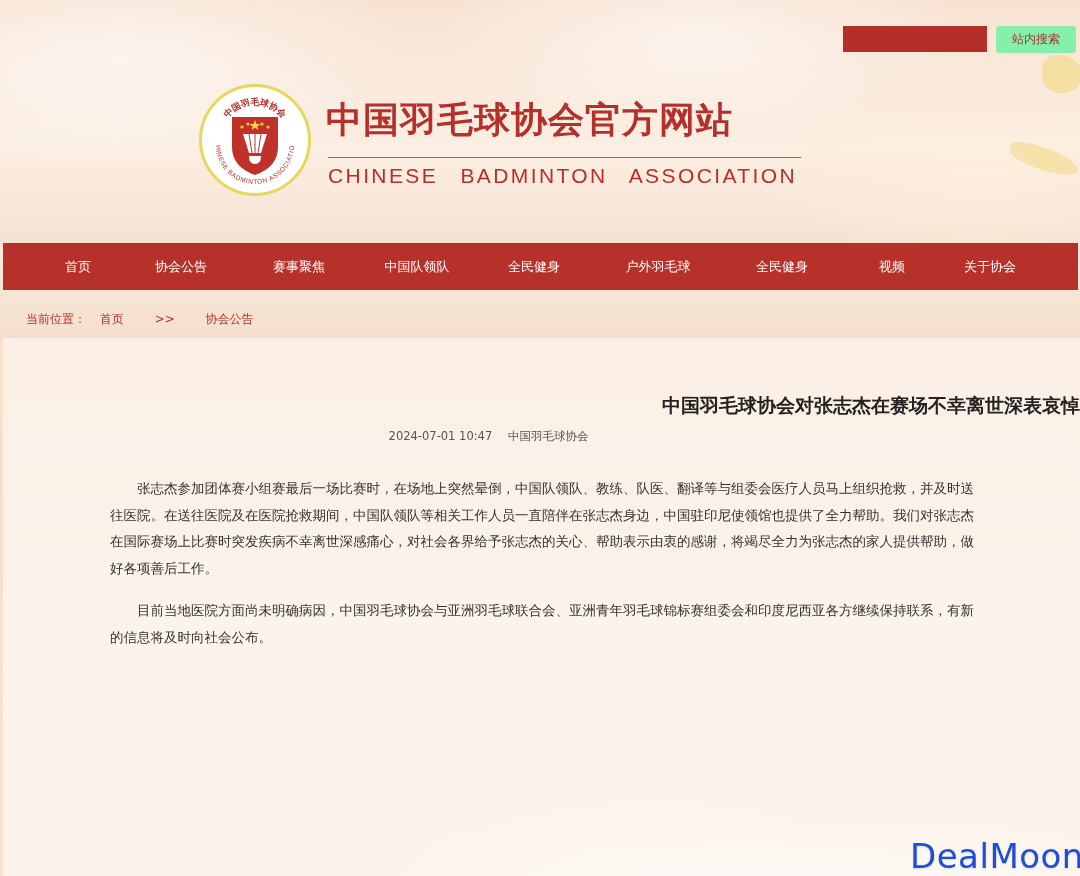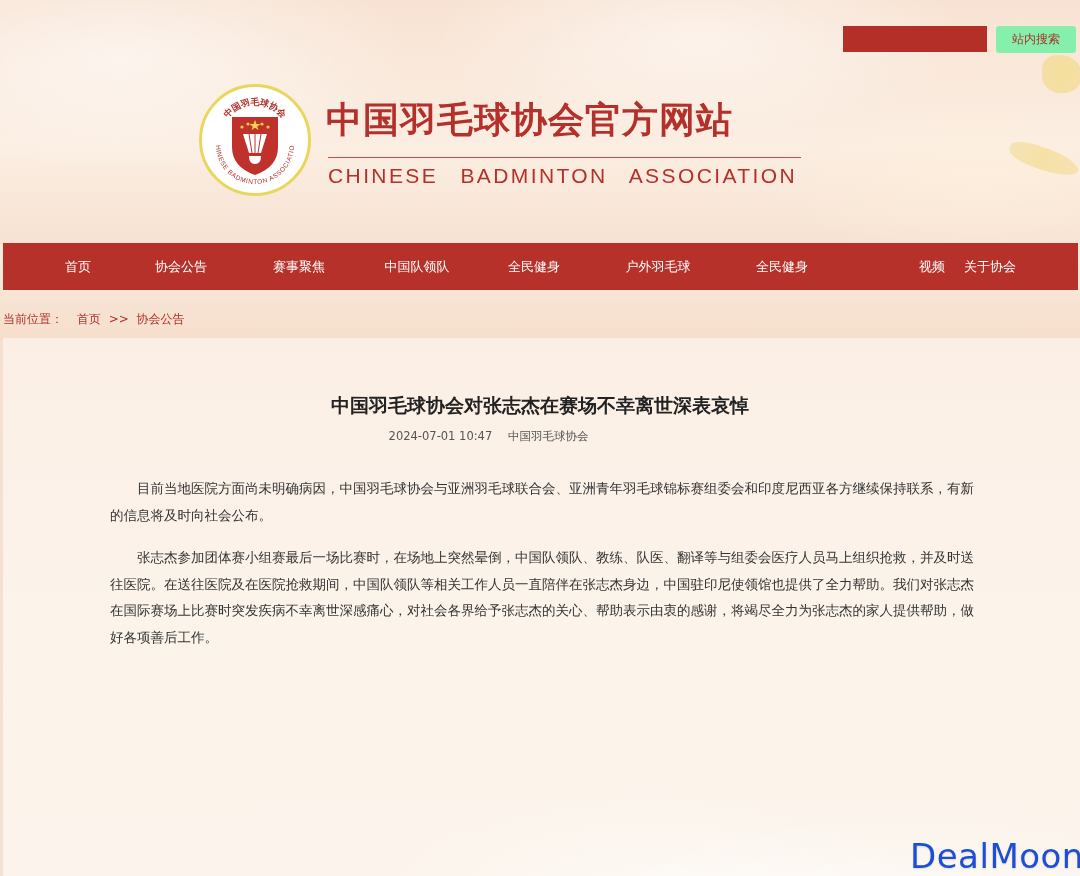--- a/index.html
+++ b/index.html
@@ -53,31 +53,31 @@
     position: absolute; left: 3px; top: 243px; width: 1075px; height: 47px;
     background: #b53129; display: flex; align-items: center;
   }
   .nav-item {
     position: absolute; top: 0; height: 47px; line-height: 47px;
     color: #fff; font-size: 13px; white-space: nowrap; transform: translateX(-50%);
   }
   .breadcrumb {
     position: absolute; left: 3px; top: 311px; font-size: 12px; color: #b3302b; white-space: nowrap;
   }
-  .breadcrumb span { margin-right: 4px; }
+  .breadcrumb span { margin-right: 4px; margin-left: 23px; }
   .content {
     position: absolute; left: 3px; top: 338px; width: 1077px; height: 538px;
     background:
       radial-gradient(ellipse 500px 180px at 900px 600px, rgba(255,255,255,0.7), rgba(255,255,255,0) 70%),
       radial-gradient(ellipse 400px 160px at 650px 560px, rgba(255,255,255,0.45), rgba(255,255,255,0) 70%),
       linear-gradient(180deg, #fbefe5 0%, #fcf3ea 50%, #fcf4ec 100%);
   }
   .article-title {
     position: absolute; left: 0; width: 1080px; top: 393px;
-    text-align: center; font-size: 19px; font-weight: bold; color: #222;
+    text-align: right; font-size: 19px; font-weight: bold; color: #222;
   }
   .article-meta {
     position: absolute; left: 0; width: 977px; top: 429px;
     text-align: center; font-size: 11.5px; color: #555; white-space: nowrap;
   }
   .article-meta span + span { margin-left: 12px; }
   .article-body {
     position: absolute; left: 110px; top: 475px; width: 865px;
     font-size: 13.5px; color: #333; line-height: 26.5px;
   }
@@ -134,37 +134,37 @@
 <div class="site-title-en" style="word-spacing:14px;">CHINESE  BADMINTON  ASSOCIATION</div>
 
 <div class="nav">
   <div class="nav-item" style="left:75px;">首页</div>
   <div class="nav-item" style="left:178px;">协会公告</div>
   <div class="nav-item" style="left:296px;">赛事聚焦</div>
   <div class="nav-item" style="left:414px;">中国队领队</div>
   <div class="nav-item" style="left:531px;text-align:center;">全民健身</div>
   <div class="nav-item" style="left:655px;">户外羽毛球</div>
   <div class="nav-item" style="left:779px;">全民健身</div>
-  <div class="nav-item" style="left:929px;">视频</div>
+  <div class="nav-item" style="left:889px;">视频</div>
   <div class="nav-item" style="left:987px;">关于协会</div>
 </div>
 
 <div class="breadcrumb">
   <span>当前位置：</span>
   <span style="margin-left:6px;">首页</span>
   <span>&gt;&gt;</span>
   <span>协会公告</span>
 </div>
 
 <div class="content"></div>
 
 <h1 class="article-title">中国羽毛球协会对张志杰在赛场不幸离世深表哀悼</h1>
 <div class="article-meta">
   <span>2024-07-01 10:47</span>
   <span>中国羽毛球协会</span>
 </div>
 
 <div class="article-body">
+  <p>张志杰参加团体赛小组赛最后一场比赛时，在场地上突然晕倒，中国队领队、教练、队医、翻译等与组委会医疗人员马上组织抢救，并及时送往医院。在送往医院及在医院抢救期间，中国队领队等相关工作人员一直陪伴在张志杰身边，中国驻印尼使领馆也提供了全力帮助。我们对张志杰在国际赛场上比赛时突发疾病不幸离世深感痛心，对社会各界给予张志杰的关心、帮助表示由衷的感谢，将竭尽全力为张志杰的家人提供帮助，做好各项善后工作。</p>
   <p>目前当地医院方面尚未明确病因，中国羽毛球协会与亚洲羽毛球联合会、亚洲青年羽毛球锦标赛组委会和印度尼西亚各方继续保持联系，有新的信息将及时向社会公布。</p>
-  <p>张志杰参加团体赛小组赛最后一场比赛时，在场地上突然晕倒，中国队领队、教练、队医、翻译等与组委会医疗人员马上组织抢救，并及时送往医院。在送往医院及在医院抢救期间，中国队领队等相关工作人员一直陪伴在张志杰身边，中国驻印尼使领馆也提供了全力帮助。我们对张志杰在国际赛场上比赛时突发疾病不幸离世深感痛心，对社会各界给予张志杰的关心、帮助表示由衷的感谢，将竭尽全力为张志杰的家人提供帮助，做好各项善后工作。</p>
 </div>
 
 <div class="watermark">DealMoon</div>
 
 </body></html>

